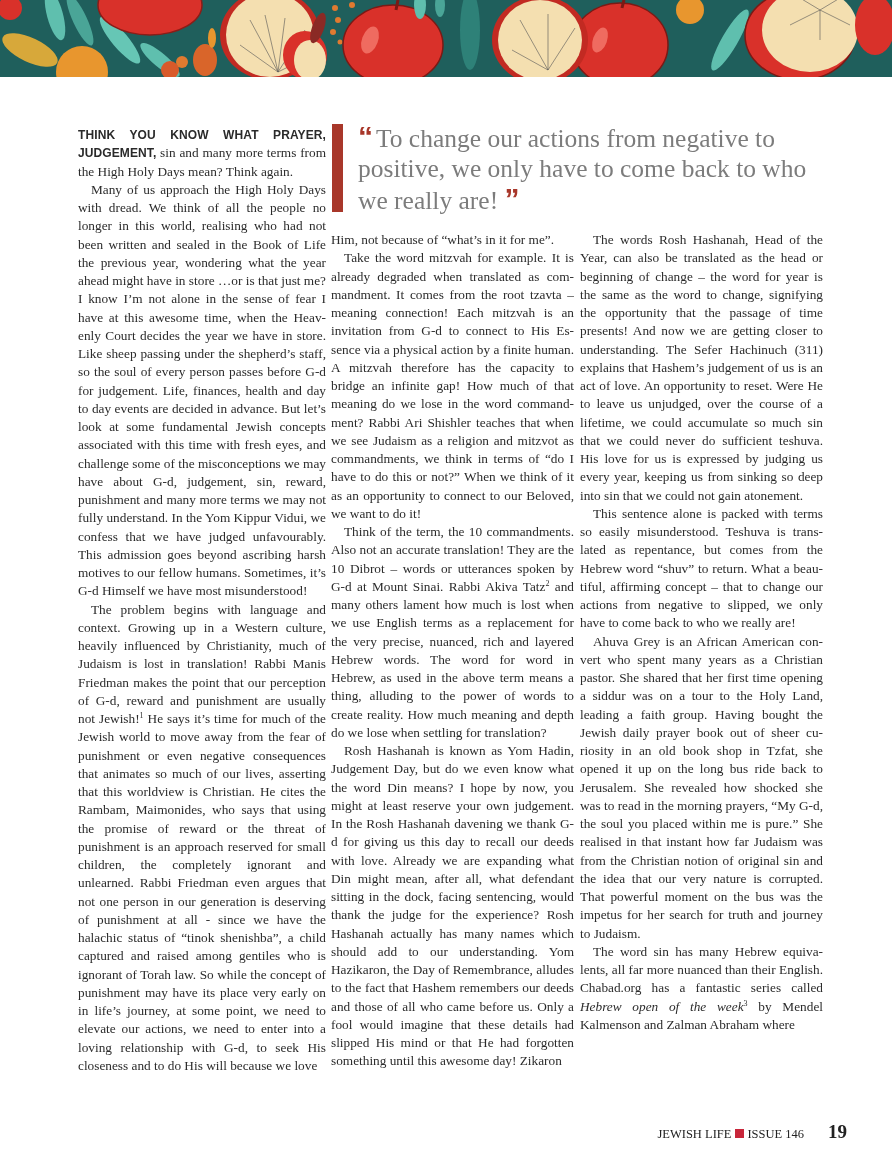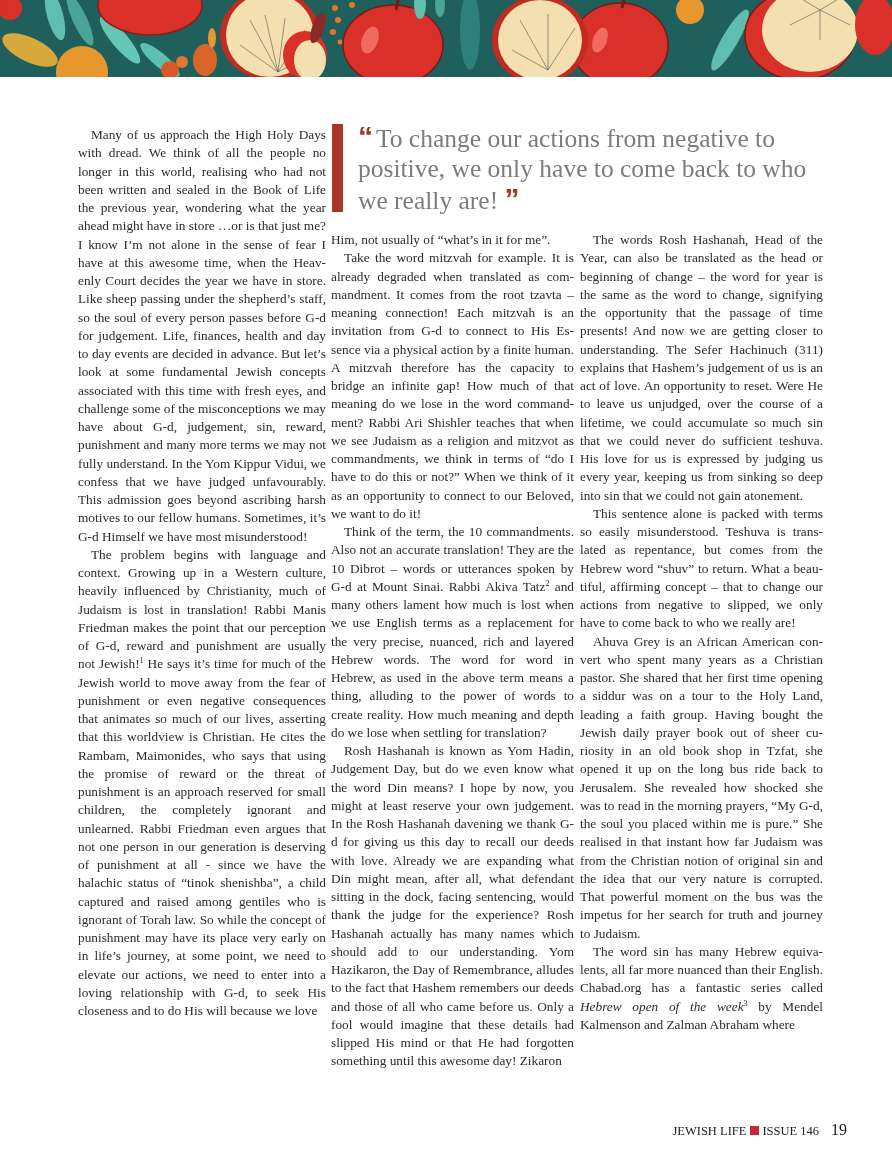--- a/index.html
+++ b/index.html
@@ -14,21 +14,21 @@
   .c3{left:580px;width:243px;top:231px;}
   .lead{font-family:"Liberation Sans","DejaVu Sans",sans-serif;font-weight:bold;font-size:12px;letter-spacing:0.1px;color:#2a2a2a;}
   sup{font-size:8px;line-height:0;vertical-align:super;}
   em{font-style:italic;}
   .pull{position:absolute;left:331px;top:122px;width:500px;height:96px;}
   .pull .bar{position:absolute;left:1px;top:2px;width:11px;height:88px;background:#a8372a;}
   .pull .qtext{position:absolute;left:27px;top:0;width:480px;font-family:"Liberation Serif","DejaVu Serif",serif;font-size:25.5px;line-height:30px;color:#7c7c7c;}
   .pull .qmark{color:#a8372a;font-family:"Liberation Sans","DejaVu Sans",sans-serif;font-weight:bold;font-size:30px;letter-spacing:-3px;}
   .footer{position:absolute;right:45px;top:1121px;font-family:"Liberation Serif","DejaVu Serif",serif;font-size:12.5px;color:#222;white-space:nowrap;}
   .footer .sq{display:inline-block;width:9px;height:9px;background:#c8263a;margin:0 3px 0 4px;vertical-align:0px;}
-  .footer .pg{font-weight:normal;font-size:16px;margin-left:12px;}
+  .footer .pg{font-weight:bold;font-size:19px;margin-left:24px;}
 </style>
 </head>
 <body>
 
 <div class="banner">
   <svg width="892" height="77" viewBox="0 0 892 77">
     <rect width="892" height="77" fill="#1f5f5c"></rect>
 
     <ellipse cx="30" cy="50" rx="30" ry="12" fill="#d7a83a" transform="rotate(25 30 50)"></ellipse>
     <ellipse cx="55" cy="15" rx="8" ry="26" fill="#5fbfae" transform="rotate(-15 55 15)"></ellipse>
@@ -101,26 +101,27 @@
     <ellipse cx="875" cy="25" rx="20" ry="30" fill="#d9312a"></ellipse>
   </svg>
 </div>
 
 <div class="pull">
   <div class="bar"></div>
   <div class="qtext"><span class="qmark">“</span> <span>To change our actions from negative to positive, we only have to come back to who we really are!</span> <span class="qmark">”</span></div>
 </div>
 
 <div class="col c1">
+  <p class="noindent"><span class="lead">THINK YOU KNOW WHAT PRAYER, JUDGEMENT,</span><span> sin and many more terms from the High Holy Days mean? Think again.</span></p>
   <p>Many of us approach the High Holy Days with dread. We think of all the people no longer in this world, realising who had not been written and sealed in the Book of Life the previous year, wondering what the year ahead might have in store …or is that just me? I know I’m not alone in the sense of fear I have at this awesome time, when the Heav­enly Court decides the year we have in store. Like sheep passing under the shepherd’s staff, so the soul of every person passes be­fore G-d for judgement. Life, finances, health and day to day events are decided in advance. But let’s look at some fundamental Jewish concepts associated with this time with fresh eyes, and challenge some of the misconcep­tions we may have about G-d, judgement, sin, reward, punishment and many more terms we may not fully understand. In the Yom Kippur Vidui, we confess that we have judged unfavourably. This admission goes beyond ascribing harsh motives to our fellow humans. Sometimes, it’s G-d Himself we have most misunderstood!</p>
   <p><span>The problem begins with language and context. Growing up in a Western culture, heavily influenced by Christianity, much of Judaism is lost in translation! Rabbi Manis Friedman makes the point that our percep­tion of G-d, reward and punishment are usually not Jewish!</span><sup>1</sup><span> He says it’s time for much of the Jewish world to move away from the fear of punishment or even nega­tive consequences that animates so much of our lives, asserting that this worldview is Christian. He cites the Rambam, Maimo­nides, who says that using the promise of reward or the threat of punishment is an approach reserved for small children, the completely ignorant and unlearned. Rabbi Friedman even argues that not one person in our generation is deserving of punish­ment at all - since we have the halachic sta­tus of “tinok shenishba”, a child captured and raised among gentiles who is ignorant of Torah law. So while the concept of punish­ment may have its place very early on in life’s journey, at some point, we need to elevate our actions, we need to enter into a loving relationship with G-d, to seek His closeness and to do His will because we love</span></p>
 </div>
 
 <div class="col c2">
-  <p class="noindent">Him, not usually of “what’s in it for me”.</p>
+  <p class="noindent">Him, not because of “what’s in it for me”.</p>
   <p>Take the word mitzvah for example. It is already degraded when translated as com­mandment. It comes from the root tzavta – meaning connection! Each mitzvah is an invitation from G-d to connect to His Es­sence via a physical action by a finite human. A mitzvah therefore has the capacity to bridge an infinite gap! How much of that meaning do we lose in the word command­ment? Rabbi Ari Shishler teaches that when we see Judaism as a religion and mitzvot as commandments, we think in terms of “do I have to do this or not?” When we think of it as an opportunity to connect to our Beloved, we want to do it!</p>
   <p><span>Think of the term, the 10 command­ments. Also not an accurate translation! They are the 10 Dibrot – words or utter­ances spoken by G-d at Mount Sinai. Rab­bi Akiva Tatz</span><sup>2</sup><span> and many others lament how much is lost when we use English terms as a replacement for the very pre­cise, nuanced, rich and layered Hebrew words. The word for word in Hebrew, as used in the above term means a thing, al­luding to the power of words to create reality. How much meaning and depth do we lose when settling for translation?</span></p>
   <p>Rosh Hashanah is known as Yom Hadin, Judgement Day, but do we even know what the word Din means? I hope by now, you might at least reserve your own judgement. In the Rosh Hashanah davening we thank G-d for giving us this day to recall our deeds with love. Already we are expanding what Din might mean, after all, what de­fendant sitting in the dock, facing sentenc­ing, would thank the judge for the experi­ence? Rosh Hashanah actually has many names which should add to our under­standing. Yom Hazikaron, the Day of Re­membrance, alludes to the fact that Hashem remembers our deeds and those of all who came before us. Only a fool would imagine that these details had slipped His mind or that He had forgotten something until this awesome day! Zikaron</p>
 </div>
 
 <div class="col c3">
   <p>The words Rosh Hashanah, Head of the Year, can also be translated as the head or beginning of change – the word for year is the same as the word to change, signifying the opportunity that the passage of time presents! And now we are getting closer to understanding. The Sefer Hachinuch (311) explains that Hashem’s judgement of us is an act of love. An opportunity to reset. Were He to leave us unjudged, over the course of a lifetime, we could accumulate so much sin that we could never do suffi­cient teshuva. His love for us is expressed by judging us every year, keeping us from sinking so deep into sin that we could not gain atonement.</p>
   <p>This sentence alone is packed with terms so easily misunderstood. Teshuva is trans­lated as repentance, but comes from the Hebrew word “shuv” to return. What a beau­tiful, affirming concept – that to change our actions from negative to slipped, we only have to come back to who we really are!</p>
   <p>Ahuva Grey is an African American con­vert who spent many years as a Christian pastor. She shared that her first time open­ing a siddur was on a tour to the Holy Land, leading a faith group. Having bought the Jewish daily prayer book out of sheer cu­riosity in an old book shop in Tzfat, she opened it up on the long bus ride back to Jerusalem. She revealed how shocked she was to read in the morning prayers, “My G-d, the soul you placed within me is pure.” She realised in that instant how far Juda­ism was from the Christian notion of original sin and the idea that our very na­ture is corrupted. That powerful moment on the bus was the impetus for her search for truth and journey to Judaism.</p>
   <p><span>The word sin has many Hebrew equiva­lents, all far more nuanced than their Eng­lish. Chabad.org has a fantastic series called </span><em>Hebrew open of the week</em><sup>3</sup><span> by Mendel Kalmenson and Zalman Abraham where</span></p>

